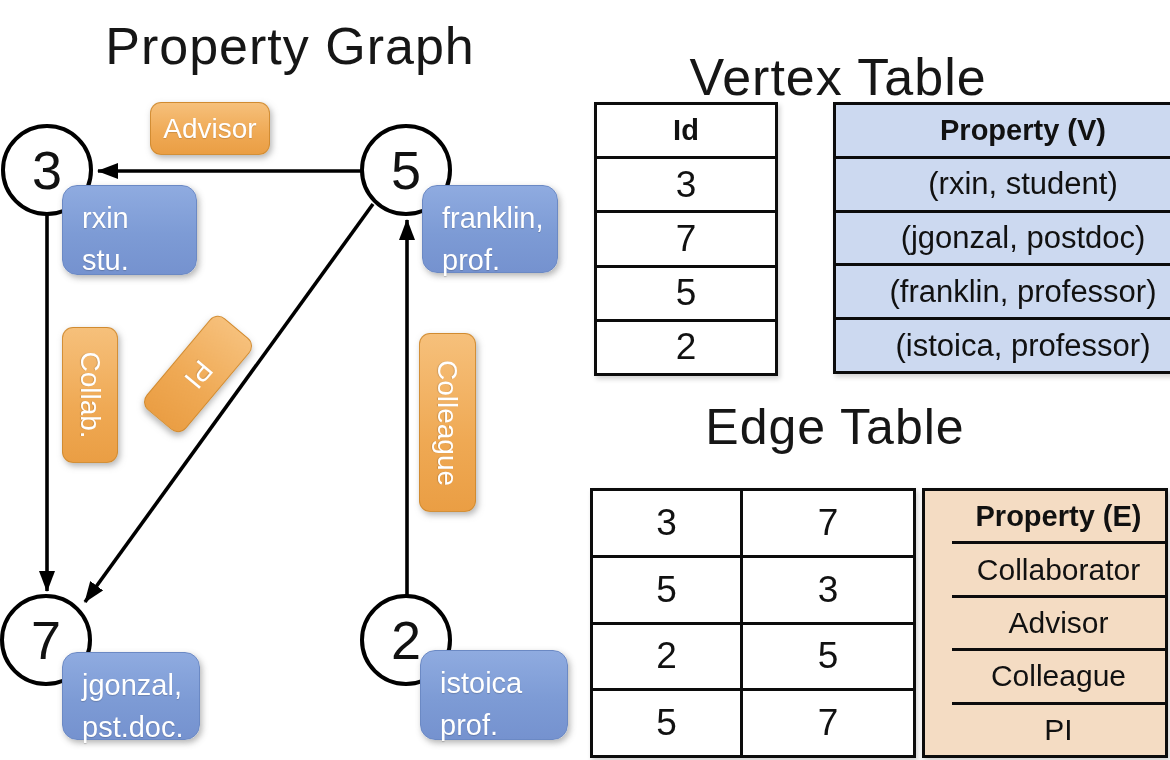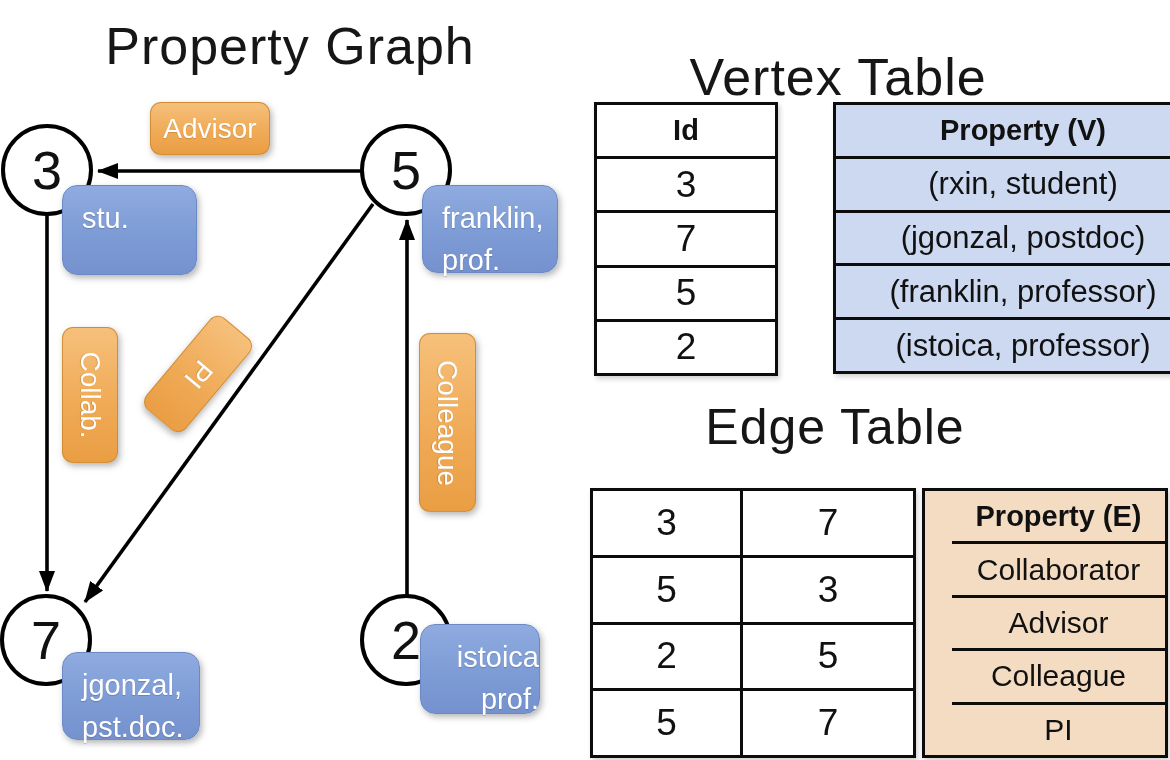--- a/index.html
+++ b/index.html
@@ -103,31 +103,32 @@
   <span class="vtext">Collab.</span>
 </div>
 <div class="abs edge-box" style="left:172px;top:314px;width:52px;height:120px;transform:rotate(40deg);">
   <span class="vtext">PI</span>
 </div>
 <div class="abs edge-box" style="left:419px;top:333px;width:57px;height:179px;">
   <span class="vtext">Colleague</span>
 </div>
 
 <div class="abs node-box" style="left:62px;top:185px;width:135px;height:90px;">
+  <div>rxin</div>
   <div>stu.</div>
 </div>
 <div class="abs node-box" style="left:422px;top:185px;width:136px;height:88px;">
   <div>franklin,</div>
   <div>prof.</div>
 </div>
 <div class="abs node-box" style="left:62px;top:652px;width:138px;height:88px;">
   <div>jgonzal,</div>
   <div>pst.doc.</div>
 </div>
-<div class="abs node-box" style="left:420px;top:624px;width:120px;height:90px;text-align:right;">
+<div class="abs node-box" style="left:420px;top:650px;width:148px;height:90px;">
   <div>istoica</div>
   <div>prof.</div>
 </div>
 
 <div class="abs big-title" style="left:578px;top:16px;width:520px;margin-top:31px;">Vertex Table</div>
 
 <div class="abs tbl-col" style="left:594px;top:102px;width:184px;height:274px;">
   <div class="tbl-cell hdr">Id</div>
   <div class="tbl-cell num">3</div>
   <div class="tbl-cell num">7</div>

